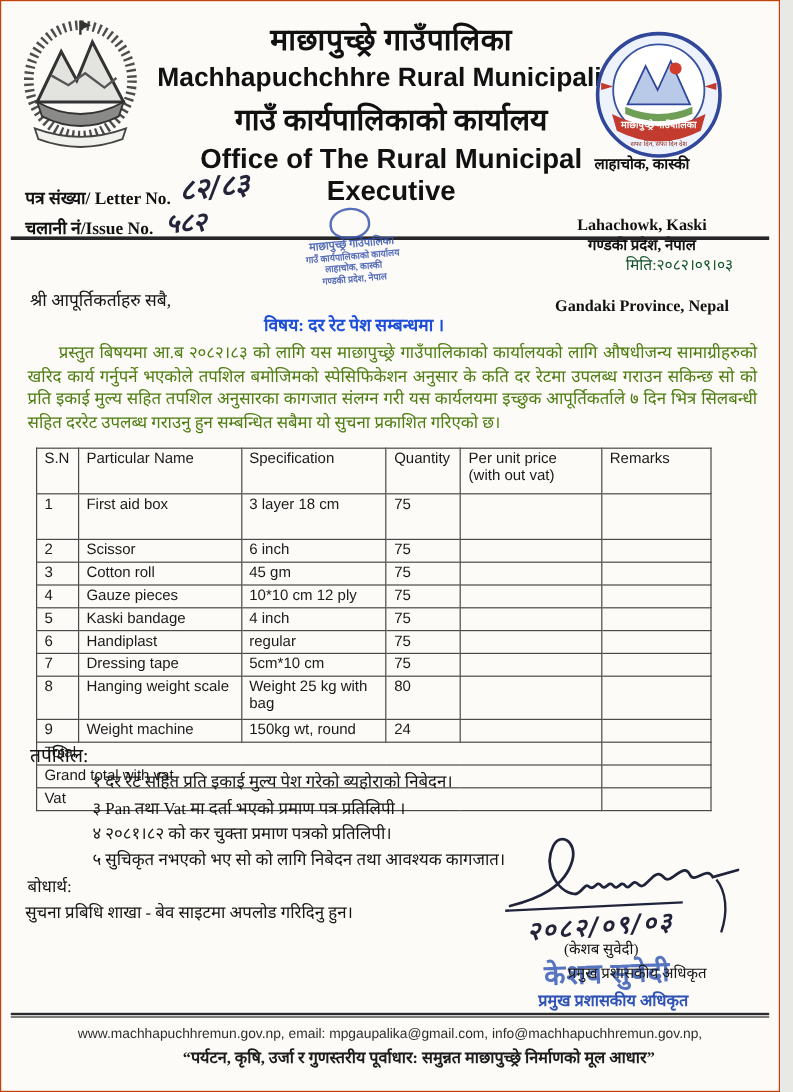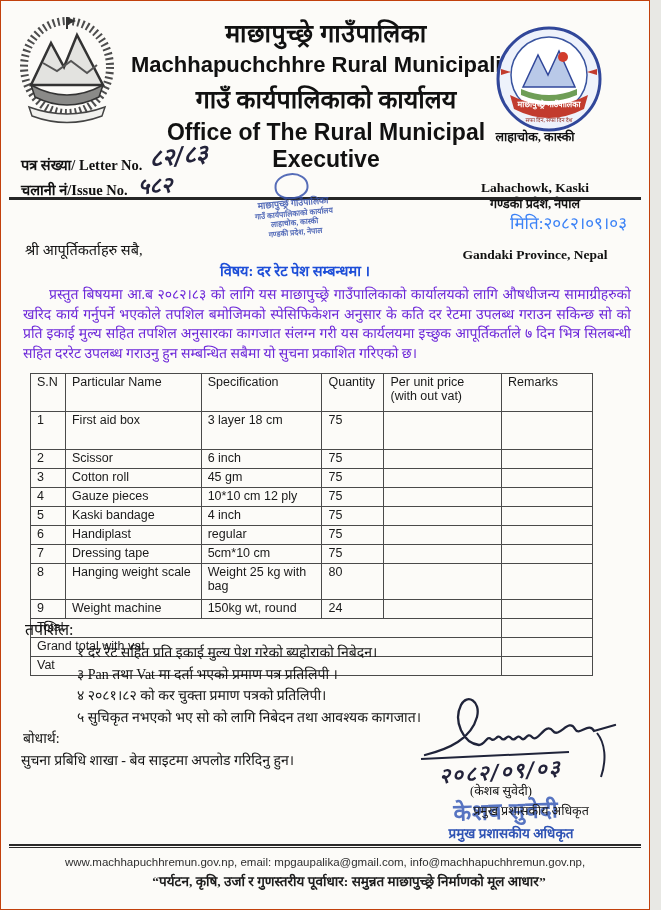--- a/index.html
+++ b/index.html
@@ -25,25 +25,25 @@
   .hand-letterno { display:inline-block; font-size:24px; transform:rotate(-6deg) translateY(-6px); margin-left:8px; }
   .hand-issueno { display:inline-block; font-size:22px; transform:rotate(-3deg) translateY(-2px); margin-left:10px; }
   .rule-top { position:absolute; left:8px; right:8px; top:196px; height:3px; background:#262626; }
   
   .center-stamp { position:absolute; left:243px; top:172px; width:100px; height:84px;
     transform:rotate(-5deg); color:#3a55ae; opacity:.85; text-align:center; pointer-events:none; }
   .center-stamp .peak { width:34px; height:26px; margin:0 auto; border:2px solid #3a55ae; border-radius:50% 50% 45% 45%; }
   .center-stamp .st-line { font-size:7.5px; font-weight:bold; line-height:9.5px; transform:scaleY(1.05); }
   .center-stamp .st-line.big { font-size:9px; }
   
-  .date-line { position:absolute; right:22px; top:210px; font-size:17px; color:#3b82f6; }
+  .date-line { position:absolute; right:38px; top:210px; font-size:13px; color:#14532d; }
   .greeting { position:absolute; left:24px; top:238px; font-size:14.5px; color:#141414; }
   .subject { position:absolute; left:0; right:60px; top:259px; text-align:center; font-size:14.5px; font-weight:600; color:#1d4ed8; }
   .body-par { position:absolute; left:22px; right:18px; top:284px; font-size:14px; line-height:19.5px;
-    text-align:justify; text-indent:26px; color:#6d28d9; }
+    text-align:justify; text-indent:26px; color:#4d7c0f; }
   
   table.items { position:absolute; left:29px; top:372px; width:563px; border-collapse:collapse;
     font-family:"Liberation Sans",sans-serif; font-size:12.5px; color:#1a1a1a; }
   table.items th, table.items td { border:1px solid #4a4a4a; padding:1px 6px; vertical-align:top; text-align:left; font-weight:normal; }
   col.c-sn{width:35px;} col.c-name{width:136px;} col.c-spec{width:121px;} col.c-qty{width:62px;} col.c-price{width:118px;} col.c-rem{width:91px;}
   tr.h-head{height:38px;} tr.h-tall{height:38px;} tr.h-std{height:19px;} tr.h-two{height:36px;}
   
   .notes { position:absolute; left:24px; top:617px; font-size:14px; color:#141414; }
   .notes .n-title { font-size:16px; }
   .notes ol { list-style:none; margin:2px 0 0 52px; line-height:21.5px; }

